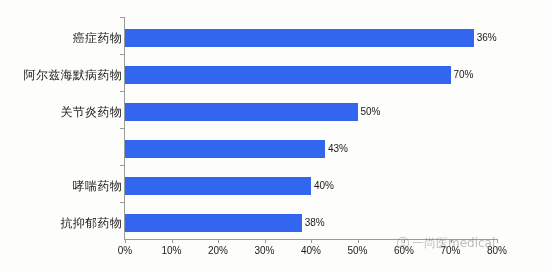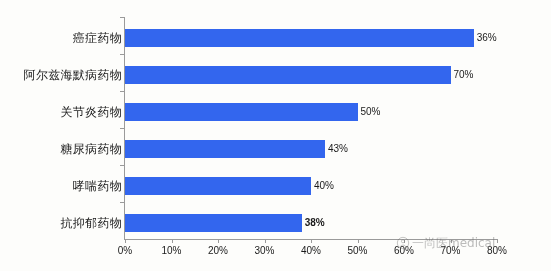--- a/index.html
+++ b/index.html
@@ -150,21 +150,20 @@
 </style>
 </head>
 <body>
 
 <div id="chart-root">
 
   <div id="cat-axis-labels">
       <div class="cat-label" style="top: 31.5px;">癌症药物</div>
       <div class="cat-label" style="top: 105.5px;">关节炎药物</div>
       <div class="cat-label" style="top: 68.5px;">阿尔兹海默病药物</div>
-      <div class="cat-label" style="top: 142.5px;">糖尿病药物</div>
       <div class="cat-label" style="top: 216.5px;">抗抑郁药物</div>
       <div class="cat-label" style="top: 179.5px;">哮喘药物</div>
     </div>
 
   <div id="plot-area">
     <div id="y-axis-line"></div>
     <div id="x-axis-line"></div>
     <div id="y-ticks">
         <div class="y-tick" style="top: 0px;"></div>
         <div class="y-tick" style="top: 37px;"></div>
@@ -198,21 +197,21 @@
           <span class="bar-value" style="left: 235.5px;">50%</span>
         </div>
         <div class="bar-row" style="top: 123px; width: 372px; text-align: center;">
           <div class="bar" style="width: 199.95px; background: rgb(51, 102, 238);"></div>
           <span class="bar-value" style="left: 202.95px;">43%</span>
         </div>
         <div class="bar-row" style="top: 160px; width: 372px;">
           <div class="bar" style="width: 186px; background: rgb(51, 102, 238);"></div>
           <span class="bar-value" style="left: 189px;">40%</span>
         </div>
-        <div class="bar-row" style="top: 197px; width: 372px; font-weight: bold;">
+        <div class="bar-row" style="top: 197px; width: 372px;">
           <div class="bar" style="width: 176.7px; background: rgb(51, 102, 238);"></div>
           <span class="bar-value" style="left: 179.7px;">38%</span>
         </div>
       </div>
     <div id="x-tick-labels">
         <div class="x-tick-label" style="left: 0px;">0%</div>
         <div class="x-tick-label" style="left: 46.5px;">10%</div>
         <div class="x-tick-label" style="left: 93px;">20%</div>
         <div class="x-tick-label" style="left: 139.5px;">30%</div>
         <div class="x-tick-label" style="left: 186px;">40%</div>

